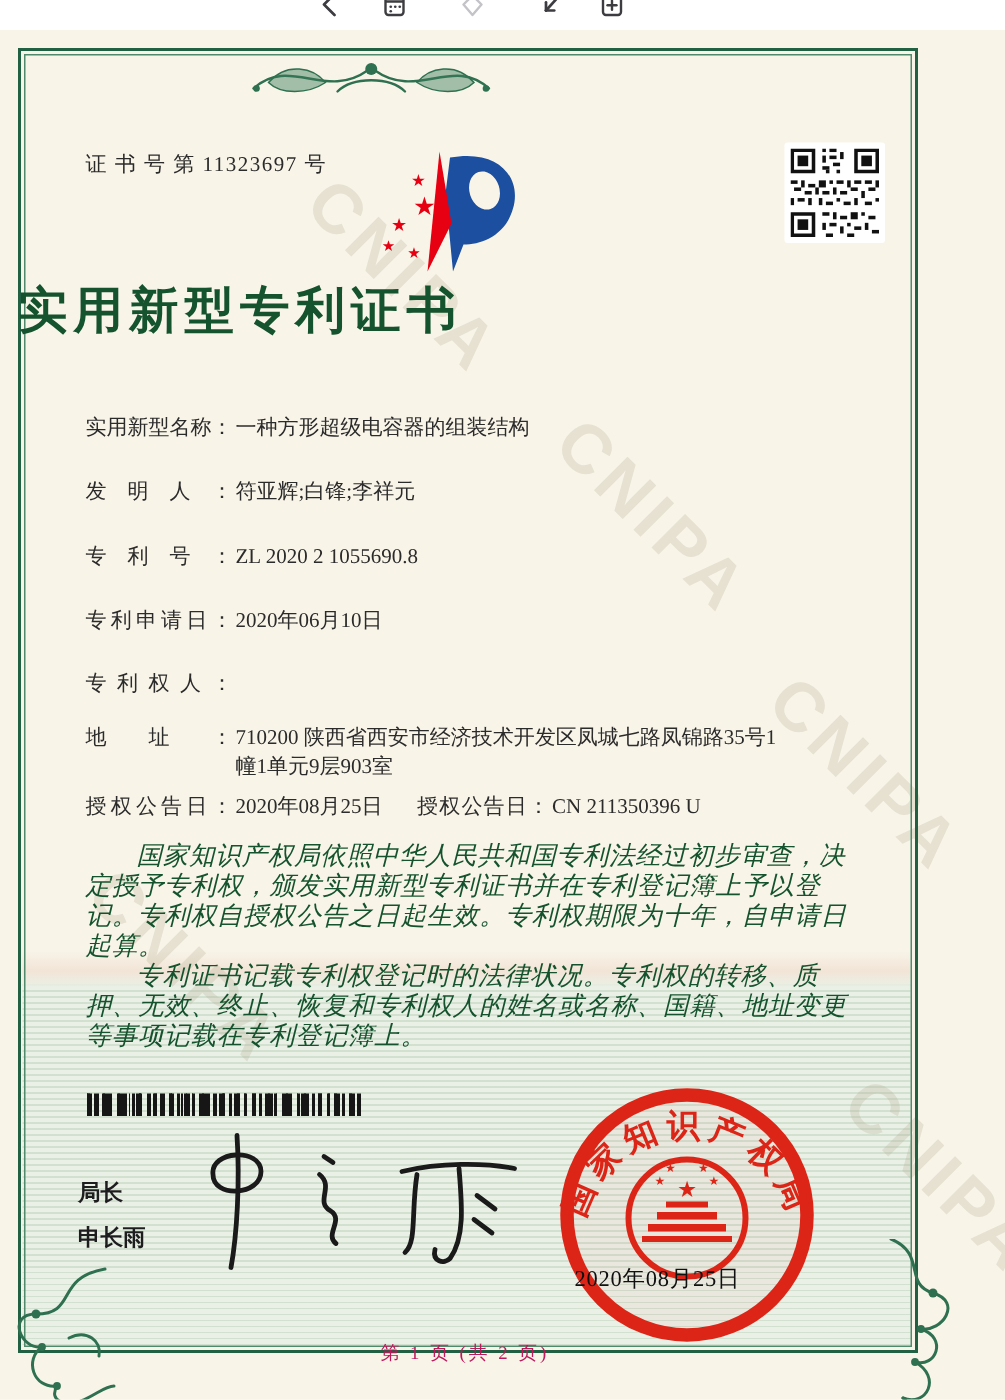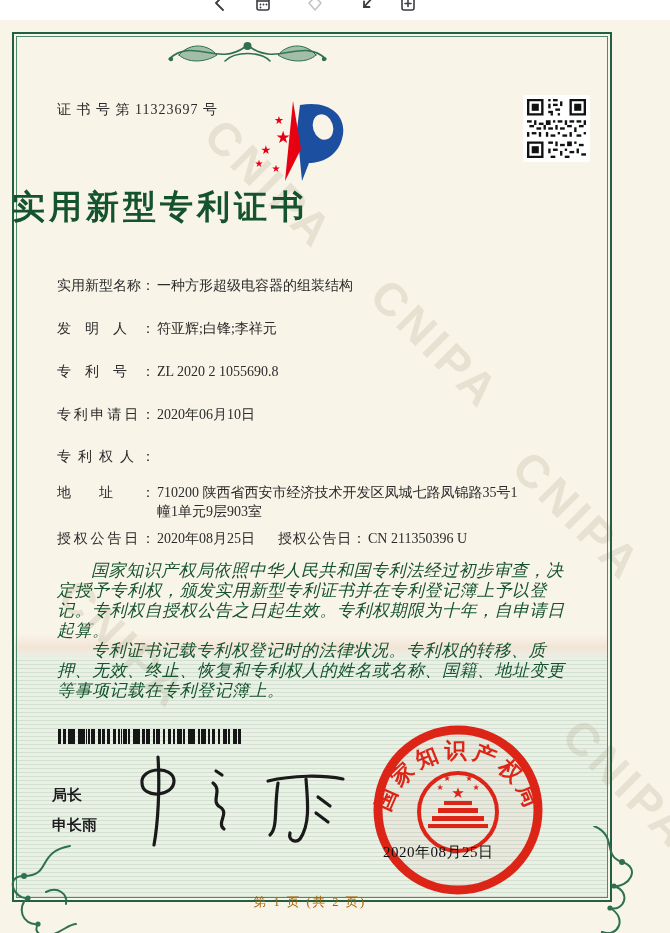--- a/index.html
+++ b/index.html
@@ -45,21 +45,21 @@
       repeating-linear-gradient(90deg,#161616 0 2px,rgba(0,0,0,0) 2px 5px),
       repeating-linear-gradient(90deg,#161616 0 1px,rgba(0,0,0,0) 1px 7px),
       repeating-linear-gradient(90deg,#161616 0 3px,rgba(0,0,0,0) 3px 11px);}
   .signer{position:absolute;left:52px;top:766px;z-index:4;
     font:600 15px "Liberation Sans","DejaVu Sans",sans-serif;color:#1d1d1f;}
   .signer div{margin-bottom:11px;}
   .signature{position:absolute;left:128px;top:733px;z-index:4;}
   .seal{position:absolute;left:368px;top:700px;width:180px;height:180px;z-index:5;}
   .seal-date{position:absolute;left:383px;top:823px;z-index:6;font-size:15px;color:#101010;letter-spacing:.5px;}
   .pageno{position:absolute;left:12px;top:874px;width:596px;text-align:center;
-    font-size:12.5px;color:#a16207;letter-spacing:2px;z-index:4;}
+    font-size:12.5px;color:#be185d;letter-spacing:2px;z-index:4;}
   .orn{position:absolute;z-index:3;}
 </style>
 </head>
 <body>
 
 <div class="toolbar">
   <div class="tb-icon" style="left:210px">
     <svg width="20" height="22" viewBox="0 0 20 22" fill="none" stroke="#3d3d41" stroke-width="1.8" stroke-linecap="round" stroke-linejoin="round">
         <path d="M13 4 L6 11 L13 18"></path>
       </svg>

